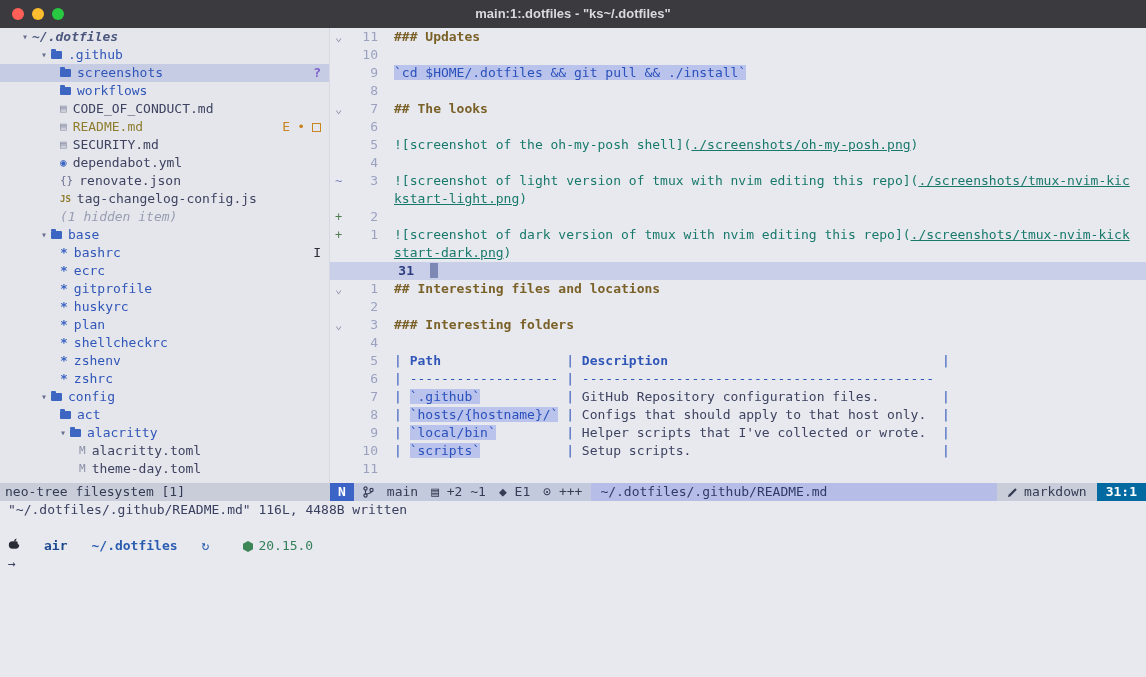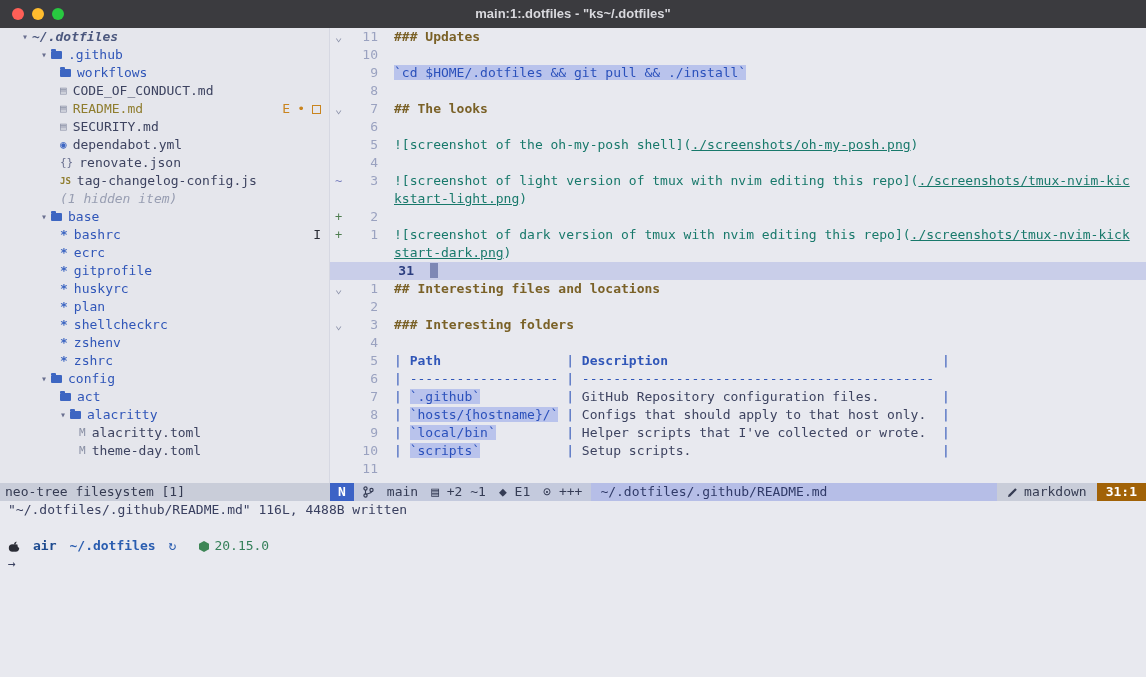--- a/index.html
+++ b/index.html
@@ -52,25 +52,25 @@
   .sg-pipe,.sg-dash{color:#3056b8;}
   .sg-th{color:#3056b8;font-weight:bold;}
   .sg-txt,.sg-sp{color:#3d4360;}
   
   .statusline{height:18px;display:flex;overflow:hidden;}
   .sl-neotree{width:330px;flex:none;background:#c9cdd9;color:#353b52;padding-left:5px;box-sizing:border-box;}
   .sl-mode{background:#3c63c6;color:#ffffff;font-weight:bold;padding:0 8px;flex:none;}
   .sl-git{background:#c4cadd;color:#353c55;padding:0 9px;display:flex;align-items:center;gap:13px;flex:none;}
   .sl-path{background:#b6bee7;color:#303a68;padding:0 9px;flex:1;overflow:hidden;}
   .sl-ft{background:#c9cdd9;color:#353b52;padding:0 10px;display:flex;align-items:center;gap:6px;flex:none;}
-  .sl-pos{background:#a16207;color:#ffffff;font-weight:bold;padding:0 9px;flex:none;}
+  .sl-pos{background:#0369a1;color:#ffffff;font-weight:bold;padding:0 9px;flex:none;}
   
   .msgline{height:18px;padding-left:8px;color:#3a4060;}
   .term{margin-top:18px;padding-left:8px;}
-  .prompt-line{height:18px;display:flex;align-items:center;gap:13px;}
+  .prompt-line{height:18px;display:flex;gap:24px;}
   .host{color:#1d4a8f;font-weight:bold;}
   .cwd{color:#2a5db0;font-weight:bold;}
   .sync{color:#2a5db0;}
   .node{display:flex;align-items:center;gap:5px;color:#35805a;margin-left:10px;}
   .arrowline{height:18px;color:#3a4160;}
   
   .tmuxbar{position:absolute;left:0;top:645px;width:100%;height:20px;background:#dde0ea;
            display:flex;align-items:center;padding:0 16px 0 8px;box-sizing:border-box;margin-top:34px;}
   .tmux-win{color:#3056b8;}
   .tmux-right{margin-left:auto;display:flex;gap:40px;}
@@ -94,20 +94,27 @@
   <div class="main">
     <div class="sidebar" id="tree">
         <div class="tree-row" style="padding-left: 22px;">
           <span class="arrow">▾</span>
           <span class="root-label">~/.dotfiles</span>
         </div>
         <div class="tree-row" style="padding-left: 41px;">
           <span class="arrow">▾</span>
           <span class="ficon"></span>
           <span class="flabel">.github</span>
+        </div>
+        <div class="tree-row sel" style="padding-left: 60px;">
+          <span class="ficon"></span>
+          <span class="flabel">screenshots</span>
+          <span class="badges">
+            <span class="bdg b-p">?</span>
+          </span>
         </div>
         <div class="tree-row" style="padding-left: 60px;">
           <span class="ficon"></span>
           <span class="flabel">workflows</span>
         </div>
         <div class="tree-row" style="padding-left: 60px;">
           <span class="ticon ic-doc">▤</span>
           <span class="flab ">CODE_OF_CONDUCT.md</span>
         </div>
         <div class="tree-row" style="padding-left: 60px;">

